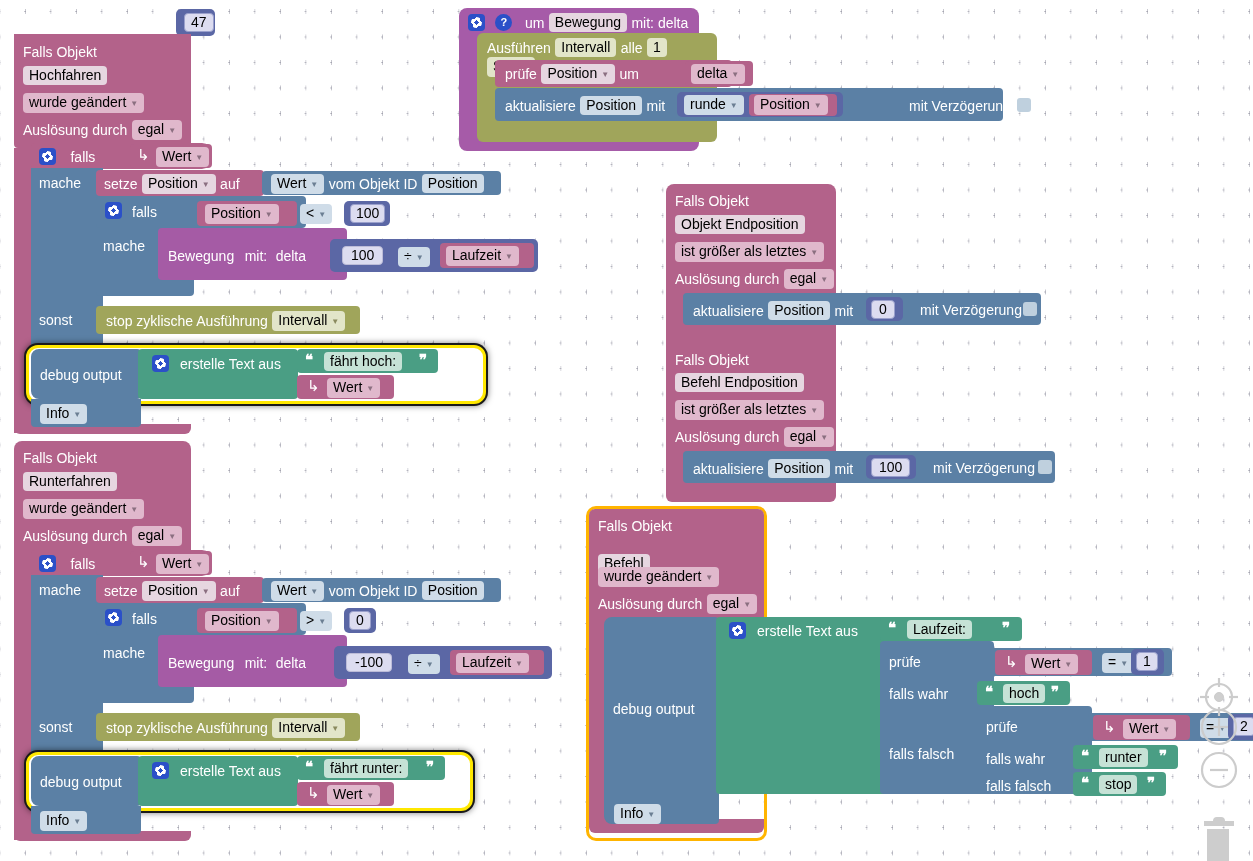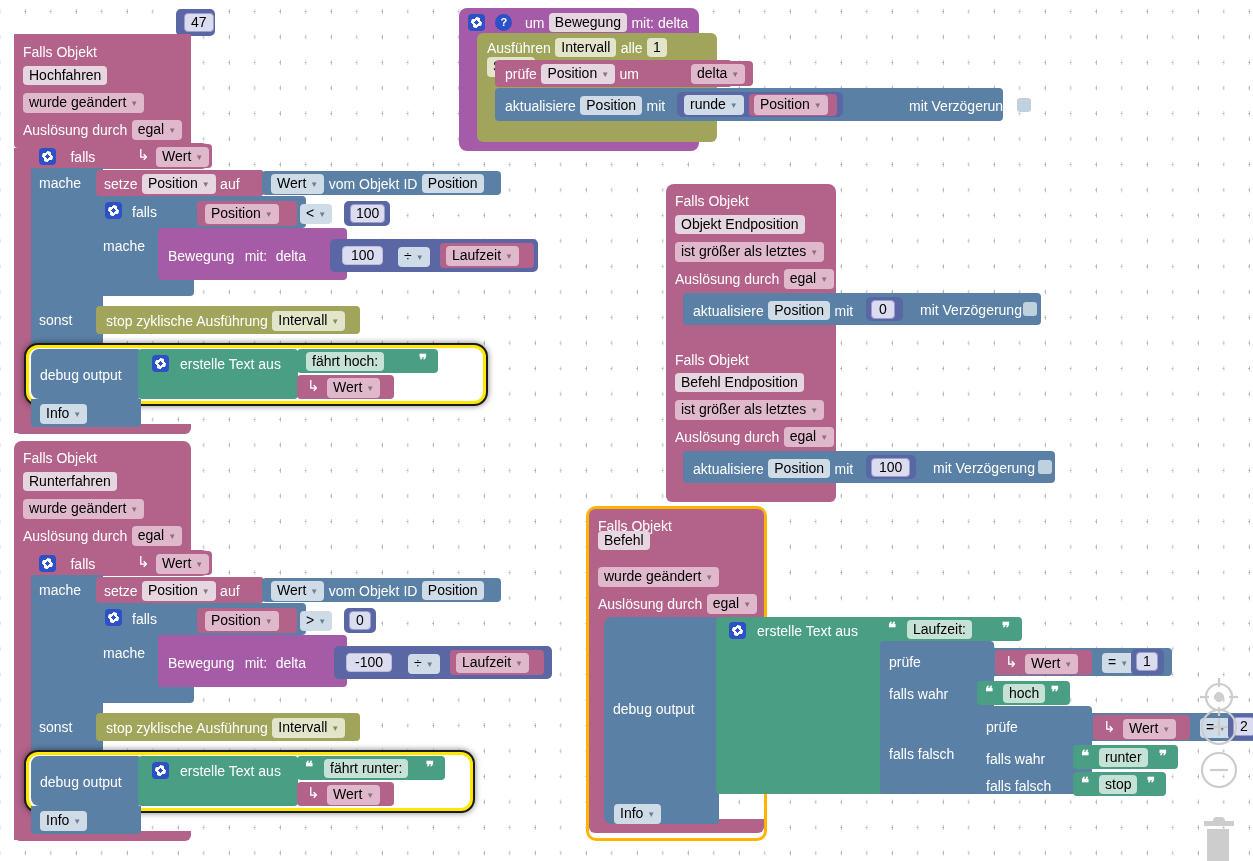--- a/index.html
+++ b/index.html
@@ -196,21 +196,21 @@
   <div class="blk sel" style="left:26px;top:345px;width:460px;height:59px;"></div>
   <div class="blk c-ctrl" style="left:31px;top:349px;width:110px;height:50px;border-radius:8px 4px 4px 8px;">
     <div class="lbl" style="position:absolute;left:9px;top:17px;">debug output</div>
   </div>
   <div class="blk c-text" style="left:138px;top:349px;width:160px;height:50px;border-radius:4px;">
     <span class="gear" style="position:absolute;left:14px;top:6px;"></span>
     <span class="lbl" style="position:absolute;left:42px;top:6px;">erstelle Text aus</span>
   </div>
   <div class="blk c-text" style="left:297px;top:349px;width:141px;height:24px;border-radius:4px;">
     <span class="q" style="position:absolute;left:8px;top:2px;">❝</span>
-    <span class="f f-green" style="position:absolute;left:9px;top:3px;">fährt hoch:</span>
+    <span class="f f-green" style="position:absolute;left:27px;top:3px;">fährt hoch:</span>
     <span class="q" style="position:absolute;left:122px;top:2px;">❞</span>
   </div>
   <div class="blk c-event" style="left:297px;top:375px;width:97px;height:24px;border-radius:4px;">
     <span class="retarrow" style="position:absolute;left:10px;top:2px;">↳</span>
     <span class="f f-pinkish" style="position:absolute;left:30px;top:3px;"><span>Wert</span><span class="caret">▼</span></span>
   </div>
   <div class="blk c-ctrl" style="left:31px;top:399px;width:110px;height:28px;border-radius:0 0 4px 4px;">
     <span class="f f-blue" style="position:absolute;left:9px;top:5px;"><span>Info</span><span class="caret-b">▼</span></span>
   </div>
 
@@ -397,21 +397,21 @@
     <span class="retarrow" style="position:absolute;left:10px;top:2px;">↳</span>
     <span class="f f-pinkish" style="position:absolute;left:30px;top:3px;"><span>Wert</span><span class="caret">▼</span></span>
   </div>
   <div class="blk c-ctrl" style="left:31px;top:806px;width:110px;height:28px;border-radius:0 0 4px 4px;">
     <span class="f f-blue" style="position:absolute;left:9px;top:5px;"><span>Info</span><span class="caret-b">▼</span></span>
   </div>
 
   <div class="blk sel-orange" style="left:586px;top:506px;width:181px;height:335px;"></div>
   <div class="blk c-event" style="left:589px;top:509px;width:175px;height:110px;border-radius:6px 6px 0 0;">
     <div class="lbl" style="position:absolute;left:9px;top:8px;">Falls Objekt</div>
-    <span class="f f-light" style="position:absolute;left:9px;top:22px;">Befehl</span>
+    <span class="f f-light" style="position:absolute;left:9px;top:45px;">Befehl</span>
     <span class="f f-pinkish" style="position:absolute;left:9px;top:58px;"><span>wurde geändert</span><span class="caret">▼</span></span>
     <div style="position:absolute;left:9px;top:85px;">
       <span class="lbl">Auslösung durch</span>
       <span class="f f-pinkish"><span>egal</span><span class="caret">▼</span></span>
     </div>
   </div>
   <div class="blk c-event" style="left:589px;top:618px;width:22px;height:202px;"></div>
   <div class="blk c-event" style="left:589px;top:819px;width:175px;height:14px;border-radius:0 0 6px 6px;"></div>
 
   <div class="blk c-ctrl" style="left:604px;top:617px;width:115px;height:207px;border-radius:8px 4px 4px 8px;">

